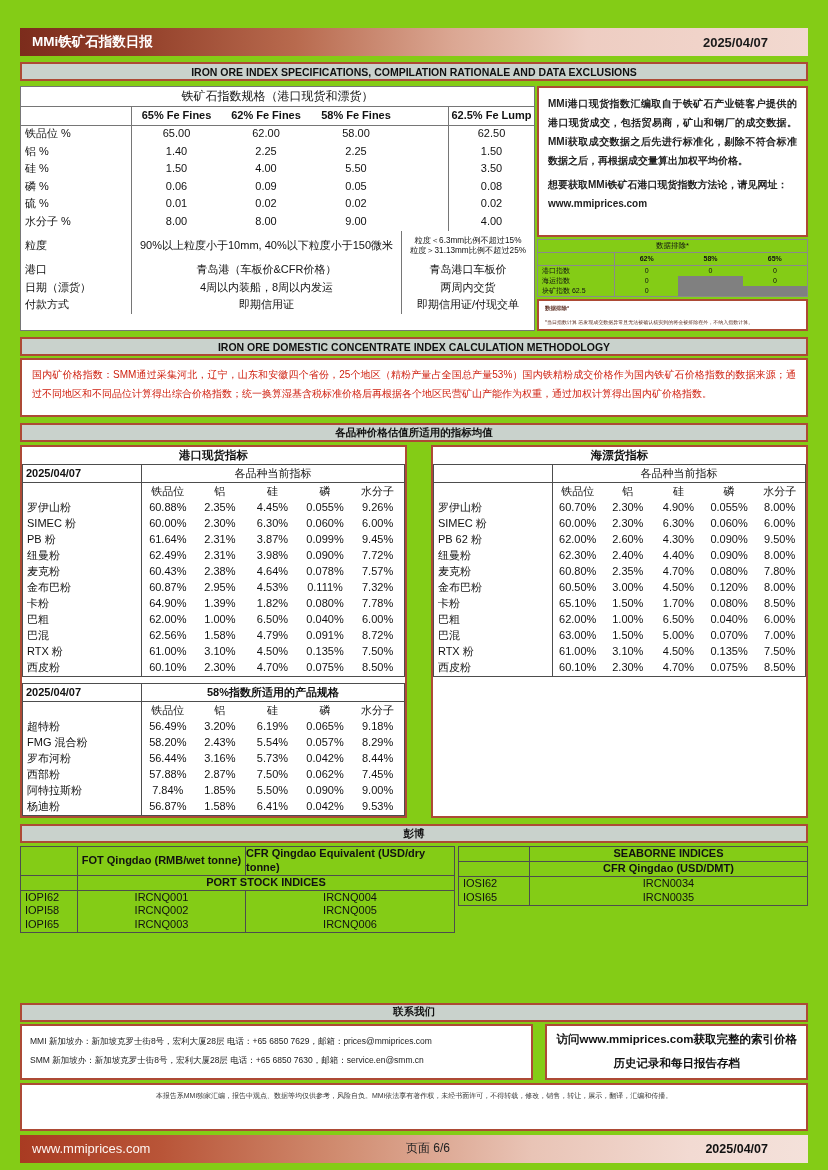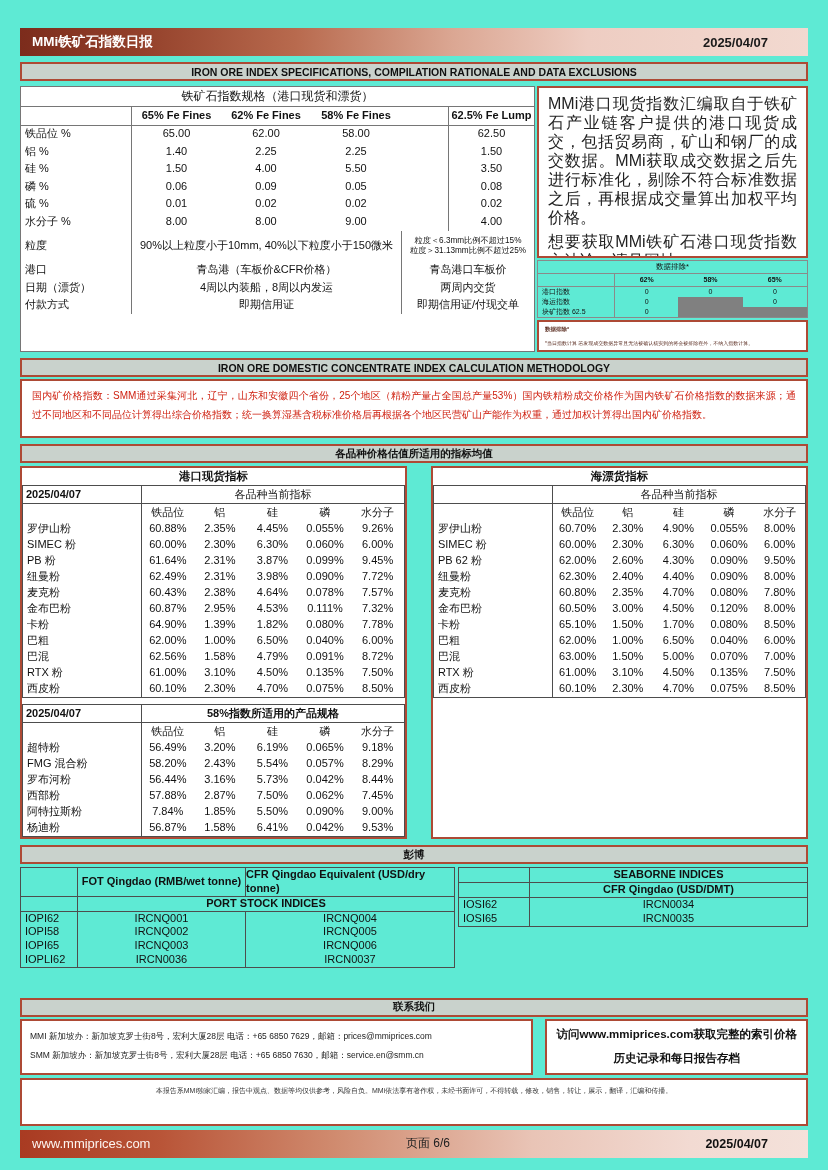--- a/index.html
+++ b/index.html
@@ -1,18 +1,18 @@
 <!DOCTYPE html>
 <html><head>
 <meta charset="utf-8">
 <style>
   * { margin:0; padding:0; box-sizing:border-box; }
   html,body { background:#e8e8e8; }
   .page {
-    width:828px; height:1170px; margin:0 auto; background:#5eead4;
+    width:828px; height:1170px; margin:0 auto; background:#84cc16;
     font-family:"Liberation Sans","DejaVu Sans",sans-serif; color:#111;
     position:relative; overflow:hidden;
   }
   
   .topbar {
     margin:28px 20px 0; height:28px; width:788px;
     background:linear-gradient(90deg,#7c2c1c 0%,#93402a 15%,#b86a4e 35%,#dba793 55%,#eecdc2 72%,#f2d9d0 100%);
     display:flex; align-items:center; justify-content:space-between; padding:0 40px 0 12px;
   }
   .topbar-title { color:#ffffff; font-weight:bold; font-size:13.5px; }
@@ -52,21 +52,21 @@
   .spec-head { border-bottom:1px solid #767676; }
   .spec-xrows { --cols:110px 270px 1fr; --rh:17.5px; }
   .spec-xrows .tr:first-child { --rh:31px; }
   .spec-xrows .tr:first-child .td:last-child { font-size:8.2px; white-space:pre-line; text-align:center; }
   .spec-table .td:nth-child(2) { border-left:1px solid #767676; }
   .spec-head .td:nth-child(5), .spec-rows .td:nth-child(5) { border-left:1px solid #767676;margin-left:47px; }
   .spec-xrows .td:nth-child(3) { border-left:1px solid #767676; }
 
   .right-panel { width:271px; display:flex; flex-direction:column; }
   .red-box { border:2px solid #ad4a35; background:#fff; }
-  .method-box { height:172px; padding:6px 9px 2px; font-size:16px; line-height:19px; color:#222; overflow:hidden; }
+  .method-box { height:151px; padding:6px 9px 2px; font-size:10px; line-height:19px; color:#222; overflow:hidden;font-weight:bold; }
   .method-box p { text-align:justify; }
   .method-box p.mt { margin-top:5px; }
 
   .ex-table { margin-top:2px; border:1px solid #8a8a8a; font-size:7px; color:#111; }
   .ex-title { height:13px; display:flex; align-items:center; justify-content:center;
               font-size:7.5px; border-bottom:1px solid #8a8a8a; }
   .ex-head, .ex-rows { --cols:76px 1fr 1fr 1fr; }
   .ex-head { --rh:12px; border-bottom:1px solid #8a8a8a; }
   .ex-rows { --rh:10px; }
   .ex-table .td:nth-child(2) { border-left:1px solid #8a8a8a; }
@@ -101,21 +101,21 @@
   .bb-port { width:435px; }
   .bb-sea  { width:350px; }
   .bbp-head, .bbp-rows { --cols:56px 168px 1fr; }
   .bbs-head, .bbs-rows { --cols:70px 1fr; }
   .bbp-head, .bbs-head { --rh:14px; border-bottom:1px solid #4d4d4d; }
   .bbp-rows, .bbs-rows { --rh:13.5px; }
   .bb-port .td:nth-child(2), .bb-port .td:nth-child(3) { border-left:1px solid #4d4d4d; }
   .bb-sea .td:nth-child(2) { border-left:1px solid #4d4d4d; }
 
   
-  .contact-h { margin-top:30px; }
+  .contact-h { margin-top:70px; }
   .contact-row { margin:2px 20px 0; display:flex; gap:12px; height:56px; align-items:stretch; }
   .contact-left { width:520px; padding:4px 8px; display:flex; flex-direction:column; justify-content:space-evenly; }
   .contact-left p { font-size:8.5px; color:#222; }
   .contact-right { width:266px; display:flex; flex-direction:column; align-items:center; justify-content:center;
                    gap:9px; font-size:11.5px; font-weight:bold; color:#111; text-align:center; }
   .disclaimer { margin:3px 20px 0; width:788px; height:48px; padding:6px 30px 0; font-size:7px;
                 color:#333; text-align:center; }
 </style>
 </head>
 <body>
@@ -560,25 +560,20 @@
           <div class="tr">
             <div class="td lbl">IOPI58</div>
             <div class="td">IRCNQ002</div>
             <div class="td">IRCNQ005</div>
           </div>
           <div class="tr">
             <div class="td lbl">IOPI65</div>
             <div class="td">IRCNQ003</div>
             <div class="td">IRCNQ006</div>
           </div>
-          <div class="tr">
-            <div class="td lbl">IOPLI62</div>
-            <div class="td">IRCN0036</div>
-            <div class="td">IRCN0037</div>
-          </div>
         </div>
     </div>
 
     <div class="dk-table bb-sea">
       <div class="tr bbs-head">
         <div class="td lbl"></div>
         <div class="td hd">SEABORNE INDICES</div>
       </div>
       <div class="tr bbs-head">
         <div class="td lbl"></div>

